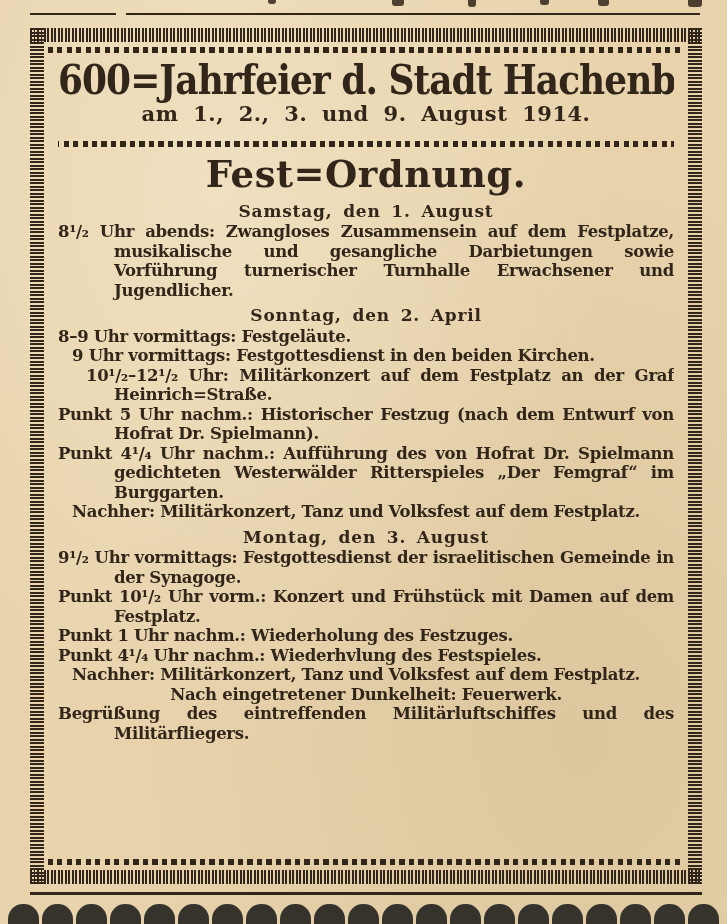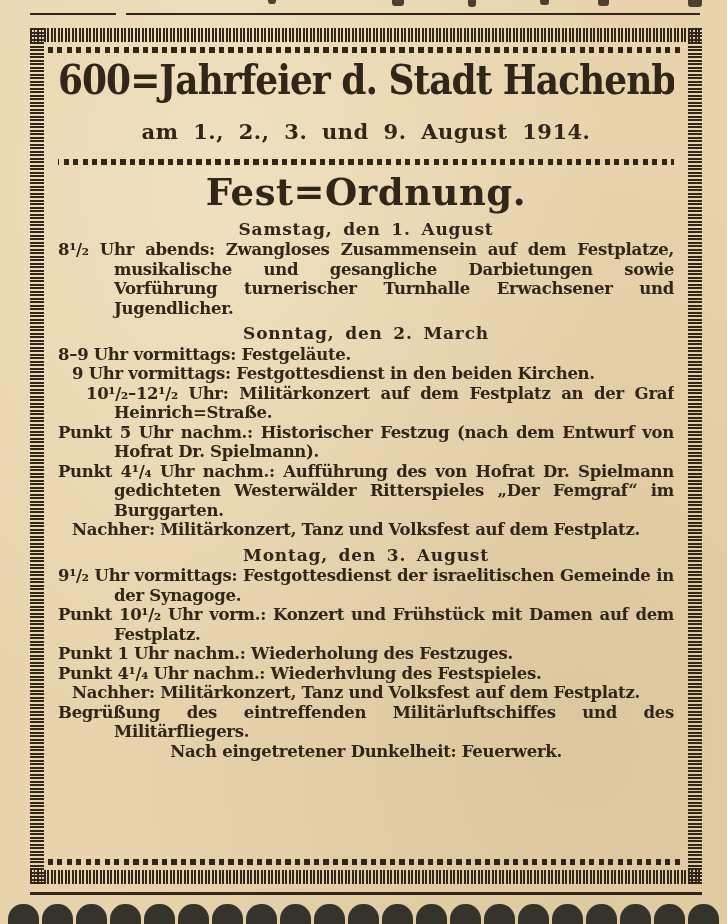--- a/index.html
+++ b/index.html
@@ -36,21 +36,21 @@
   .dots{position:absolute;height:6px;
     background:repeating-linear-gradient(90deg,var(--ink,#32261a) 0 5px,rgba(0,0,0,0) 5px 9.5px);}
   .dots.t{left:18px;right:18px;top:19px;}
   .dots.b{left:18px;right:18px;bottom:19px;}
   
   .content{position:absolute;left:58px;top:56px;width:616px;height:800px;overflow:hidden;text-align:center;}
   .title{
     margin:4px 0 0;font-size:36px;font-weight:bold;letter-spacing:-1px;line-height:1.15;
     transform:scaleY(1.14);transform-origin:50% 60%;white-space:nowrap;
   }
-  .subtitle{margin:18px 0 0;font-size:21px;font-weight:bold;word-spacing:7px;letter-spacing:.5px;}
+  .subtitle{margin:0 0 0;font-size:21px;font-weight:bold;word-spacing:7px;letter-spacing:.5px;}
   .sep-dots{height:6px;margin:15px -4px 6px;
     background:repeating-linear-gradient(90deg,var(--ink,#32261a) 0 5px,rgba(0,0,0,0) 5px 9.5px);}
   .fest-heading{margin:0 0 4px;font-size:37px;font-weight:bold;letter-spacing:.5px;line-height:1.15;}
   .day-header{margin:5px 0 1px;font-size:17px;font-weight:bold;word-spacing:4px;letter-spacing:.8px;line-height:1.2;}
   .entries{text-align:left;font-size:16.5px;line-height:19.5px;font-weight:bold;letter-spacing:-.3px;}
   .entry{margin:0;padding-left:56px;text-indent:-56px;text-align:justify;}
   .entry.i1{text-indent:-42px;}
   .entry.i2{text-indent:-28px;}
   .entry.center{text-align:center;padding-left:0;text-indent:0;}
   
@@ -87,41 +87,41 @@
     <h2 class="fest-heading">Fest=Ordnung.</h2>
     <div id="schedule">
   <section>
     <h3 class="day-header">Samstag, den 1. August</h3>
     <div class="entries">
             <p class="entry">8¹/₂ Uhr abends: Zwangloses Zusammensein auf dem Festplatze, musikalische und gesangliche Darbietungen sowie Vorführung turnerischer Turnhalle Erwachsener und Jugendlicher.</p>
           </div>
   </section>
 
   <section>
-    <h3 class="day-header">Sonntag, den 2. March</h3>
+    <h3 class="day-header">Sonntag, den 2. April</h3>
     <div class="entries">
             <p class="entry">8–9 Uhr vormittags: Festgeläute.</p>
             <p class="entry i1">9 Uhr vormittags: Festgottesdienst in den beiden Kirchen.</p>
             <p class="entry i2">10¹/₂–12¹/₂ Uhr: Militärkonzert auf dem Festplatz an der Graf Heinrich=Straße.</p>
             <p class="entry">Punkt 5 Uhr nachm.: Historischer Festzug (nach dem Entwurf von Hofrat Dr. Spielmann).</p>
             <p class="entry">Punkt 4¹/₄ Uhr nachm.: Aufführung des von Hofrat Dr. Spielmann gedichteten Westerwälder Ritterspieles „Der Femgraf“ im Burggarten.</p>
             <p class="entry i1">Nachher: Militärkonzert, Tanz und Volksfest auf dem Festplatz.</p>
           </div>
   </section>
 
   <section>
     <h3 class="day-header">Montag, den 3. August</h3>
     <div class="entries">
             <p class="entry">9¹/₂ Uhr vormittags: Festgottesdienst der israelitischen Gemeinde in der Synagoge.</p>
             <p class="entry">Punkt 10¹/₂ Uhr vorm.: Konzert und Frühstück mit Damen auf dem Festplatz.</p>
             <p class="entry">Punkt 1 Uhr nachm.: Wiederholung des Festzuges.</p>
             <p class="entry">Punkt 4¹/₄ Uhr nachm.: Wiederhvlung des Festspieles.</p>
             <p class="entry i1">Nachher: Militärkonzert, Tanz und Volksfest auf dem Festplatz.</p>
+            <p class="entry center">Nach eingetretener Dunkelheit: Feuerwerk.</p>
             <p class="entry">Begrüßung des eintreffenden Militärluftschiffes und des Militärfliegers.</p>
-            <p class="entry center">Nach eingetretener Dunkelheit: Feuerwerk.</p>
           </div>
   </section>
 
 </div>
   </div>
 
   <div class="bottom-rule"></div>
   <div class="scallops" id="scallops">
       <div class="scallop"></div>
       <div class="scallop"></div>

